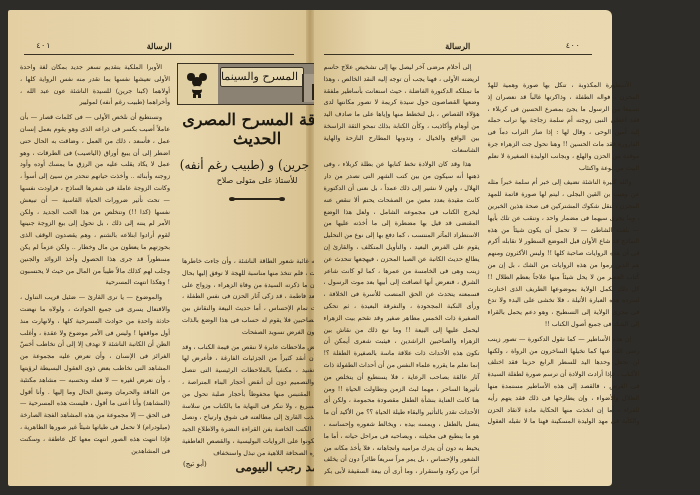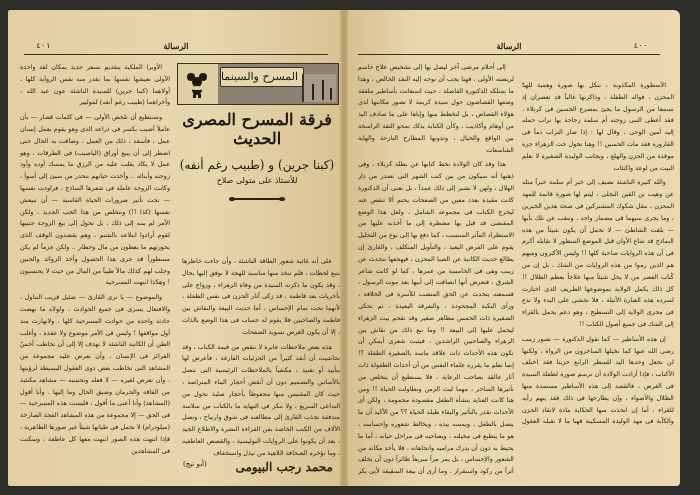--- a/index.html
+++ b/index.html
@@ -3,21 +3,21 @@
   <meta charset="utf-8">
   <style>
     html, body { margin: 0; padding: 0; }
     body {
       width: 700px; height: 495px; overflow: hidden;
       background: #2e2c29;
       font-family: "DejaVu Sans", sans-serif;
       position: relative;
     }
     .spread {
-      position: absolute; left: 8px; top: 10px; width: 672px; height: 476px;
+      position: absolute; left: 8px; top: 10px; width: 604px; height: 476px;
       display: flex;
     }
     .page {
       position: relative; height: 100%;
       background: #e6d3a8;
       color: #2a2418;
     }
     .page.left {
       width: 340px;
       background: linear-gradient(to right, #e3cfa2 0%, #e8d6ad 60%, #d9c393 100%);

